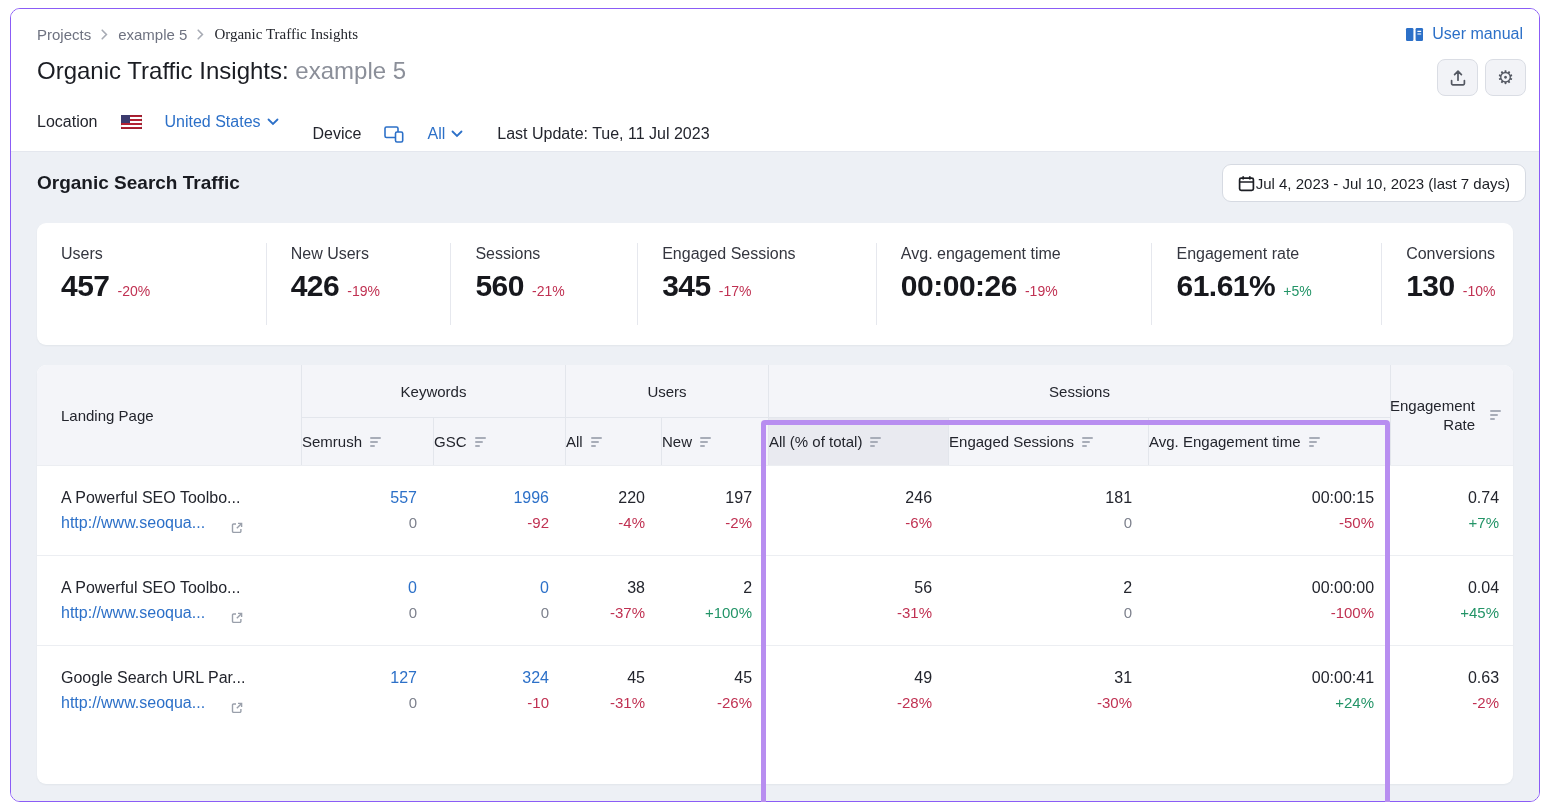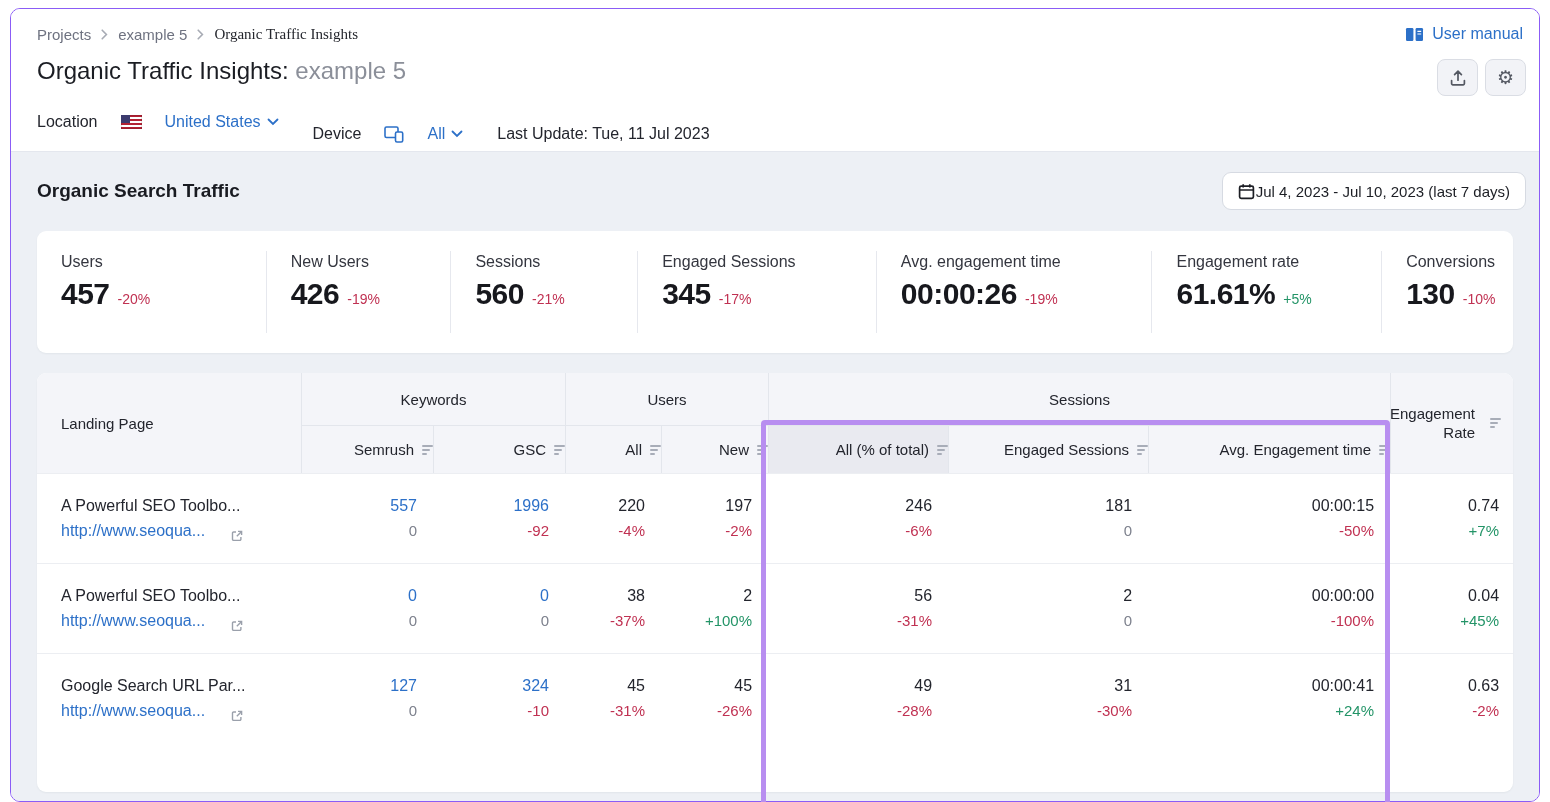--- a/index.html
+++ b/index.html
@@ -31,21 +31,21 @@
   .flag::after { content:""; position:absolute; left:0; top:0; width:9px; height:8px; background:#3c3b6e; }
   .manual { position:absolute; top:16px; right:16px; display:flex; align-items:center; gap:8px;
     color:var(--link-blue,#2c70c8); font-size:16px; cursor:pointer; }
   .hdr-btns { position:absolute; top:50px; right:13px; display:flex; gap:7px; }
   .icon-btn { width:41px; height:37px; background:#f2f3f7; border:1px solid #dadde4; border-radius:8px;
     display:flex; align-items:center; justify-content:center; cursor:pointer; color:#545862; }
   .gear-glyph { font-size:19px; line-height:1; color:#545862; }
   
   .gray { position:absolute; top:142px; left:0; right:0; bottom:0; background:#edf0f5;
     border-top:1px solid #e4e7ee; padding:0 26px; }
-  .sec-head { margin-top:20px; height:38px; display:flex; align-items:center; justify-content:space-between; }
+  .sec-head { margin-top:12px; height:38px; display:flex; align-items:center; justify-content:space-between; }
   .sec-head h2 { font-size:19px; font-weight:700; color:#191b21; }
   .date-btn { display:flex; align-items:center; gap:1px; height:38px; padding:0 15px; margin-right:-13px;
     background:#fff; border:1px solid #d6dae2; border-radius:9px; font-size:15px; color:#1c1e24;
     font-family:inherit; cursor:pointer; }
   .card { background:#fff; border-radius:9px; box-shadow:0 1px 2px rgba(25,30,45,.05); }
   
   .metrics { margin-top:21px; height:122px; display:flex; padding:20px 0; }
   .metric { padding-left:24px; border-left:1px solid #e6e8ee; }
   .metric:first-child { border-left:none; }
   .m-label { font-size:16px; line-height:22px; color:#34363f; }
@@ -55,21 +55,21 @@
   .down { color:var(--neg-red,#c03152); }
   .up { color:var(--pos-green,#239467); }
   .muted { color:var(--muted-gray,#7d818d); }
   
   .lp-card { margin-top:20px; height:419px; overflow:hidden; }
   .lp-card h3 { font-size:19px; font-weight:700; color:#191b21; padding:17px 24px 15px; }
   table { width:100%; border-collapse:separate; border-spacing:0; table-layout:fixed; }
   th { background:#f4f5f9; font-weight:400; font-size:15px; color:#23252d; }
   .bl { border-left:1px solid #e3e6ec; }
   th.group { height:52px; text-align:center; }
-  th.sub { height:48px; text-align:right; border-top:1px solid #e3e6ec; }
+  th.sub { height:48px; text-align:left; border-top:1px solid #e3e6ec; }
   th.sub.sorted { background:#e9eaf0; }
   th.lp-head { text-align:left; padding-left:24px; vertical-align:middle; }
   th.er-head { vertical-align:middle; padding-right:14px; }
   .er-inner { display:flex; align-items:center; justify-content:flex-end; gap:7px; }
   .er-text { text-align:right; line-height:19px; }
   .sort { display:inline-flex; flex-direction:column; gap:2px; margin-left:8px; vertical-align:middle; cursor:pointer; }
   .sort i { display:block; height:2px; background:#a8adb8; border-radius:1px; }
   .sort i:nth-child(1){ width:11px; } .sort i:nth-child(2){ width:8px; } .sort i:nth-child(3){ width:5px; }
   .th-flex { display:inline-flex; align-items:center; cursor:pointer; }
   tbody td { border-top:1px solid #eceef2; background:#fff; vertical-align:top;

